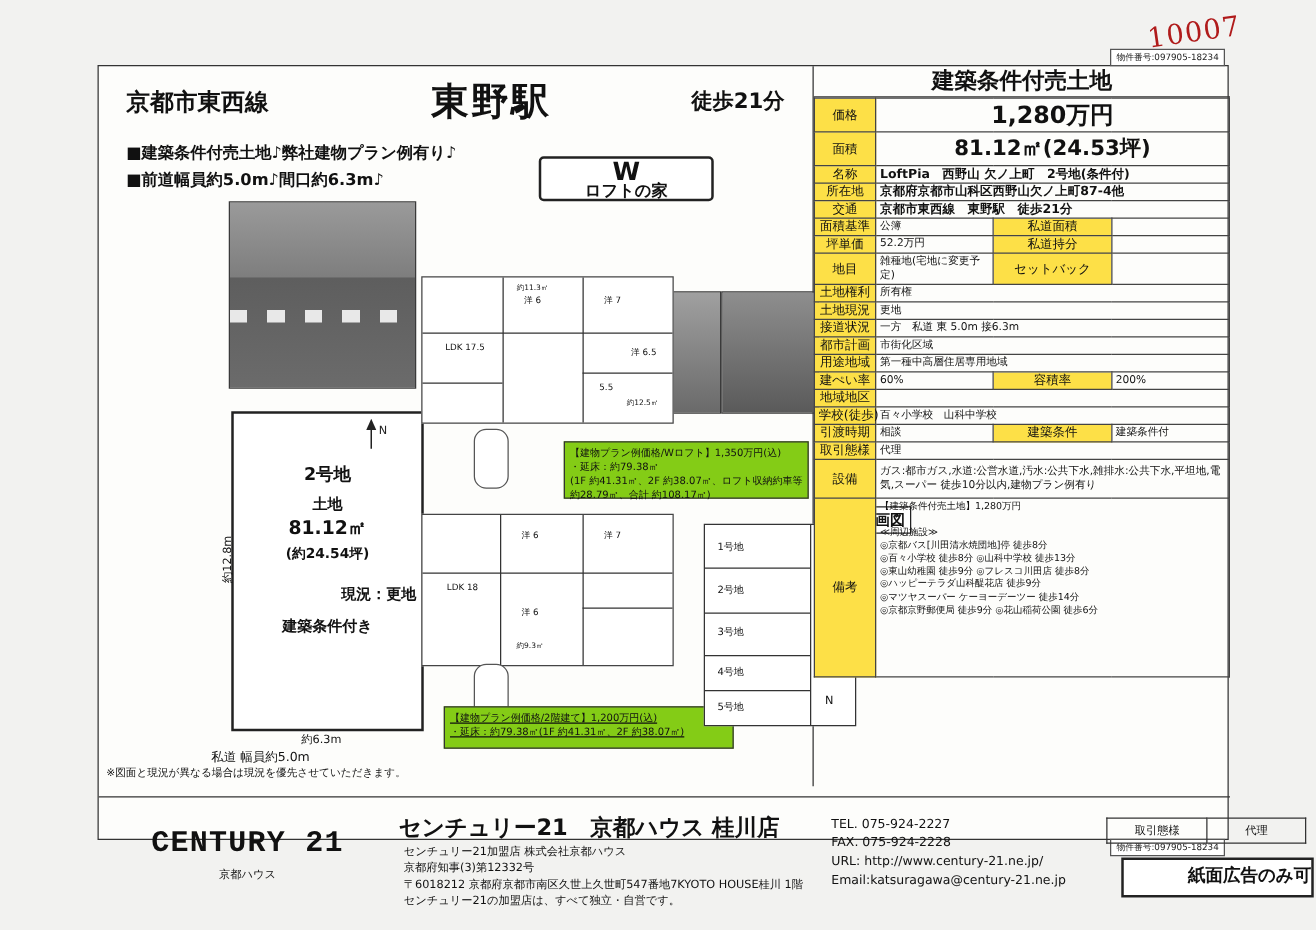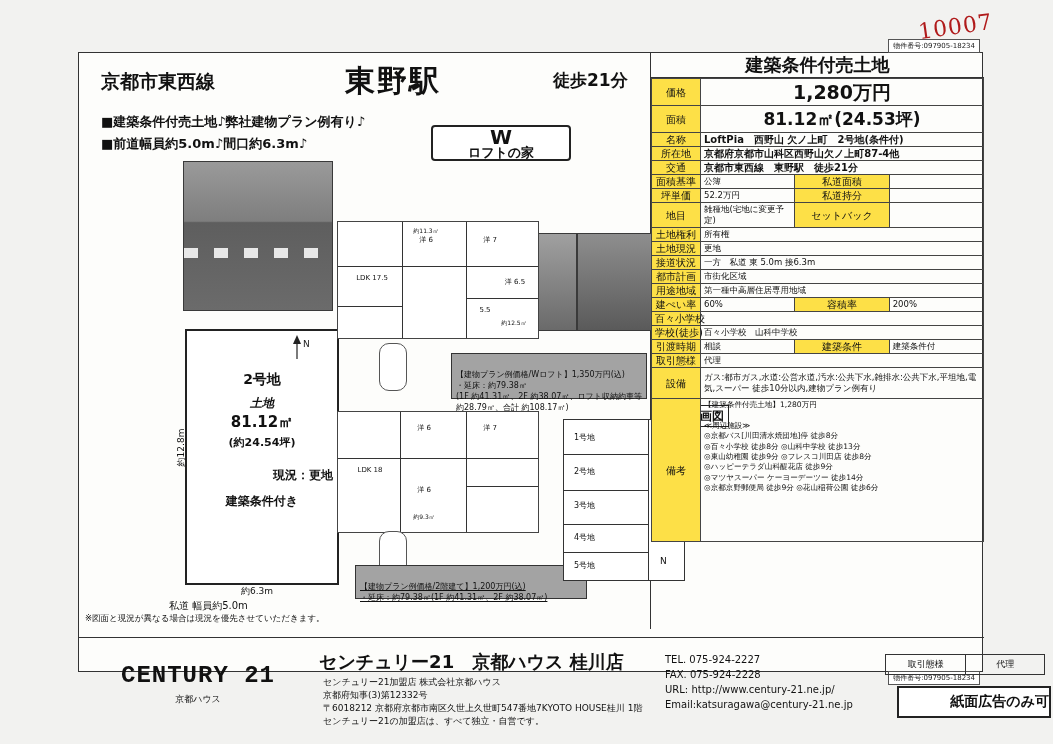--- a/index.html
+++ b/index.html
@@ -93,21 +93,21 @@
   .plot{
     position:absolute;left:106px;top:276px;width:150px;height:252px;
     border:2px solid #222;background:#fff;
   }
   .plot .compass{
     position:absolute;left:96px;top:4px;width:28px;height:26px;
     border-bottom:0;
   }
   .plot-txt{position:absolute;width:100%;text-align:center;font-weight:bold;}
   .p-l1{top:40px;font-size:14px;}
-  .p-l2{top:64px;font-size:12px;font-style:italic;}
+  .p-l2{top:64px;font-size:12px;}
   .p-l3{top:82px;font-size:15px;}
   .p-l4{top:104px;font-size:11px;}
   .p-l5{top:136px;font-size:12px;padding-left:41px;}
   .p-l6{top:162px;font-size:12px;}
   .plot-left-dim{
     position:absolute;left:-24px;top:110px;font-size:9px;
     transform:rotate(-90deg);white-space:nowrap;
   }
   .plot-bot-dim{
     position:absolute;left:54px;top:254px;font-size:9px;
@@ -116,22 +116,22 @@
     position:absolute;left:90px;top:546px;font-size:10px;
   }
 
   
   .fp{
     position:absolute;background:#fff;border:1px solid #444;
   }
   .fp1{left:258px;top:168px;width:200px;height:116px;}
   .fp2{left:258px;top:358px;width:200px;height:120px;}
   .fpnote{
-    position:absolute;border:1px solid #333;background:#a3a3a3;
-    font-size:8px;line-height:11px;padding:15px 4px;box-sizing:border-box;
+    position:absolute;border:1px solid #333;background:#84cc16;
+    font-size:8px;line-height:11px;padding:3px 4px;box-sizing:border-box;
   }
   .fpnote1{left:372px;top:300px;width:196px;height:46px;}
   .fpnote2{left:276px;top:512px;width:232px;height:34px;text-decoration:underline;}
   .kukaku-label{
     position:absolute;left:604px;top:352px;width:44px;height:20px;
     border:1px solid #222;background:#fff;font-size:12px;font-weight:bold;
     text-align:center;line-height:20px;
   }
   .kukaku{
     position:absolute;left:484px;top:366px;width:120px;height:160px;
@@ -387,21 +387,21 @@
           <td class="lab">用途地域</td>
           <td colspan="3">第一種中高層住居専用地域</td>
         </tr>
         <tr>
           <td class="lab">建ぺい率</td>
           <td>60%</td>
           <td class="lab">容積率</td>
           <td>200%</td>
         </tr>
         <tr>
-          <td class="lab">百々小学校</td>
+          <td class="lab">地域地区</td>
           <td colspan="3"></td>
         </tr>
         <tr>
           <td class="lab">学校(徒歩)</td>
           <td colspan="3">百々小学校　山科中学校</td>
         </tr>
         <tr>
           <td class="lab">引渡時期</td>
           <td>相談</td>
           <td class="lab">建築条件</td>

